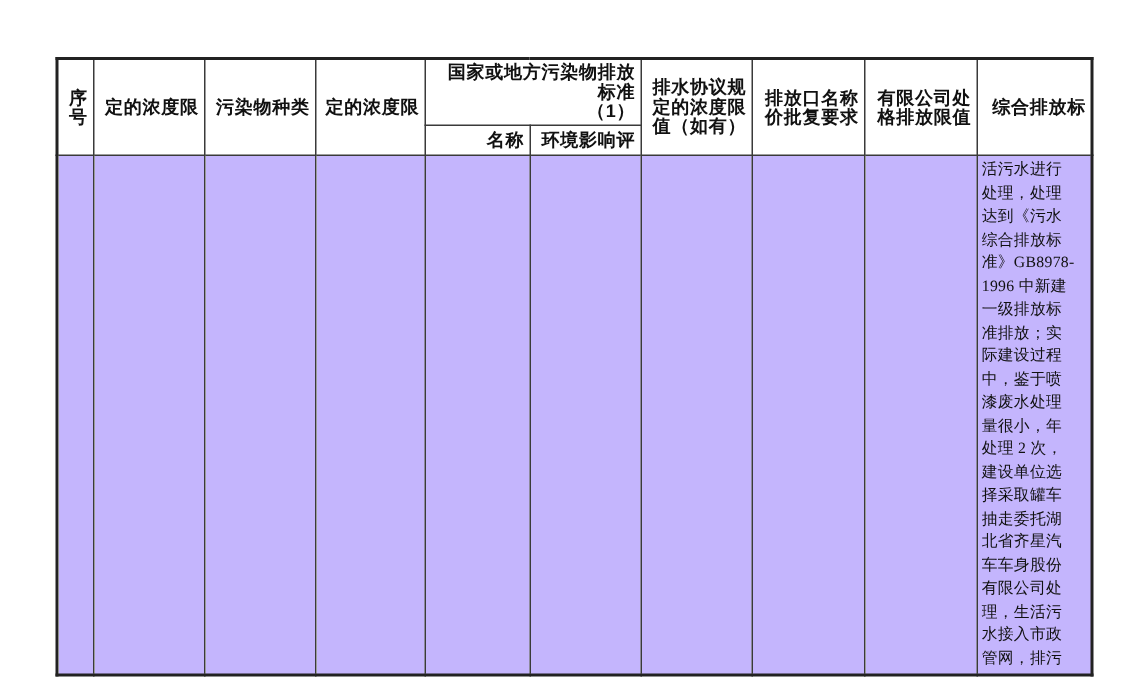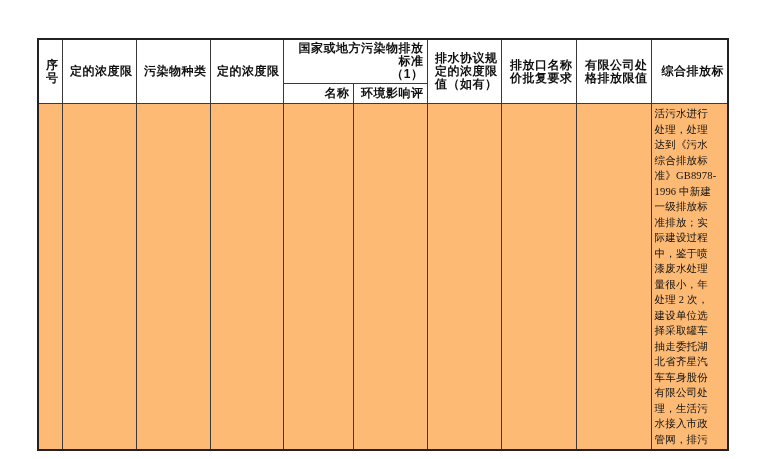--- a/index.html
+++ b/index.html
@@ -44,21 +44,21 @@
     letter-spacing: 0.5px;
     text-align: right;
     vertical-align: middle;
     white-space: pre-line;
     color: #111111;
   }
   tr.hdr-row-1 { height: 22px; }
   tr.hdr-row-2 { height: 20px; }
   td.body-cell {
     vertical-align: top;
-    background: #fdba74;
+    background: #c4b5fd;
   }
   td.other-info-cell {
     font-family: "Liberation Serif", serif;
     font-size: 10.5px;
     line-height: 15.5px;
     letter-spacing: 0.2px;
     text-align: left;
     vertical-align: top;
     white-space: pre-line;
     padding: 3px 4px 3px 6px;

